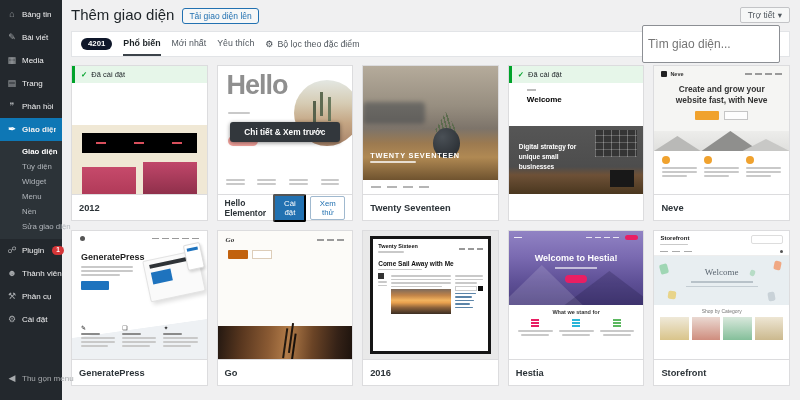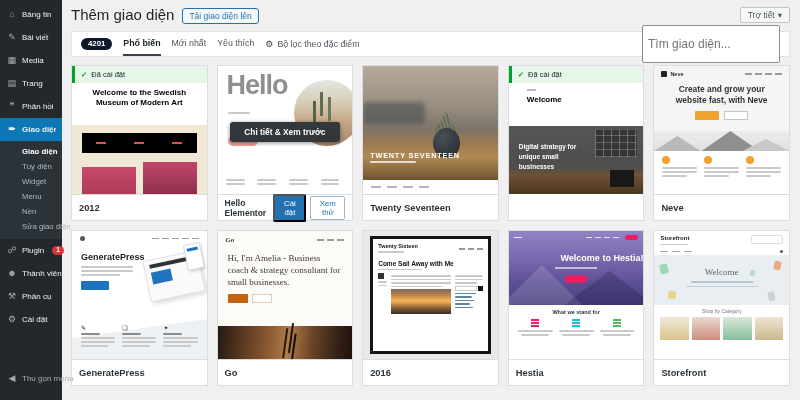--- a/index.html
+++ b/index.html
@@ -199,21 +199,21 @@
       background:linear-gradient(180deg,#9183c4 0%,#7a6ab1 35%,#5d4f95 70%,#4a3e7e 100%);}
   .phes-hero .mt1{position:absolute;bottom:-4px;left:-12px;width:90px;height:44px;background:rgba(255,255,255,.14);
       clip-path:polygon(50% 0,100% 100%,0 100%);}
   .phes-hero .mt2{position:absolute;bottom:-4px;right:-16px;width:100px;height:38px;background:rgba(20,12,48,.22);
       clip-path:polygon(50% 0,100% 100%,0 100%);}
   .phes-nav{position:relative;display:flex;align-items:center;gap:3px;padding:4px 5px 0;z-index:1;}
   .phes-nav .wd{width:8px;height:1.5px;background:rgba(255,255,255,.85);}
   .phes-nav .nd{margin-left:auto;display:flex;gap:3px;align-items:center;}
   .phes-nav .nd i{width:6px;height:1.5px;background:rgba(255,255,255,.8);}
   .phes-nav .pill{width:13px;height:5px;border-radius:2.5px;background:#e91e63;margin-left:3px;}
-  .phes-h{position:relative;margin-top:13px;text-align:right;color:#fff;font-size:9px;font-weight:700;z-index:1;}
+  .phes-h{position:relative;margin-top:13px;text-align:center;color:#fff;font-size:9px;font-weight:700;z-index:1;}
   .phes-sub{width:42px;height:1.5px;background:rgba(255,255,255,.6);margin:4px auto 0;position:relative;z-index:1;}
   .phes-btn{width:22px;height:8px;border-radius:4px;background:#e91e63;margin:6px auto 0;position:relative;z-index:1;}
   .phes-sec{position:absolute;top:74px;left:0;right:0;bottom:0;background:#fff;text-align:center;padding-top:4px;}
   .phes-st{font-size:5.5px;font-weight:700;color:#333;}
   .phes-cols{display:flex;gap:6px;padding:4px 9px 0;}
   .phes-cols .col{flex:1;}
   .phes-ic{width:8px;height:8px;margin:0 auto 3px;}
   .ic-p{background:repeating-linear-gradient(180deg,#e91e63 0 2px,#fff 2px 3px);}
   .ic-b{background:repeating-linear-gradient(180deg,#29b6d8 0 2px,#fff 2px 3px);}
   .ic-g{background:repeating-linear-gradient(180deg,#5cb860 0 2px,#fff 2px 3px);}
@@ -326,23 +326,20 @@
   </div>
 
   <div class="grid">
 
     <div class="card">
       <div class="shot">
         <div class="installed">
           <span class="chk">✓</span>
           <span>Đã cài đặt</span>
         </div>
-        <div class="p2020-white">
-          <div class="p2020-h">Welcome to the Swedish Museum of Modern Art</div>
-        </div>
         <div class="p2020-cream">
           <div class="p2020-bar">
               <i></i>
               <i></i>
               <i></i>
             </div>
           <div class="p2020-imgs">
               <i class="a"></i>
               <i class="b"></i>
             </div>
@@ -528,21 +525,20 @@
     <div class="card">
       <div class="shot pgo">
         <div class="pgo-top">
           <span class="pgo-logo">Go</span>
           <span class="navdash">
               <i></i>
               <i></i>
               <i></i>
             </span>
         </div>
-        <div class="pgo-h">Hi, I'm Amelia - Business coach &amp; strategy consultant for small businesses.</div>
         <div class="pgo-btns">
           <i class="bo"></i>
             <i class="bout"></i>
         </div>
         <div class="pgo-photo"></div>
       </div>
       <div class="cfoot">
         <span>Go</span>
       </div>
     </div>

